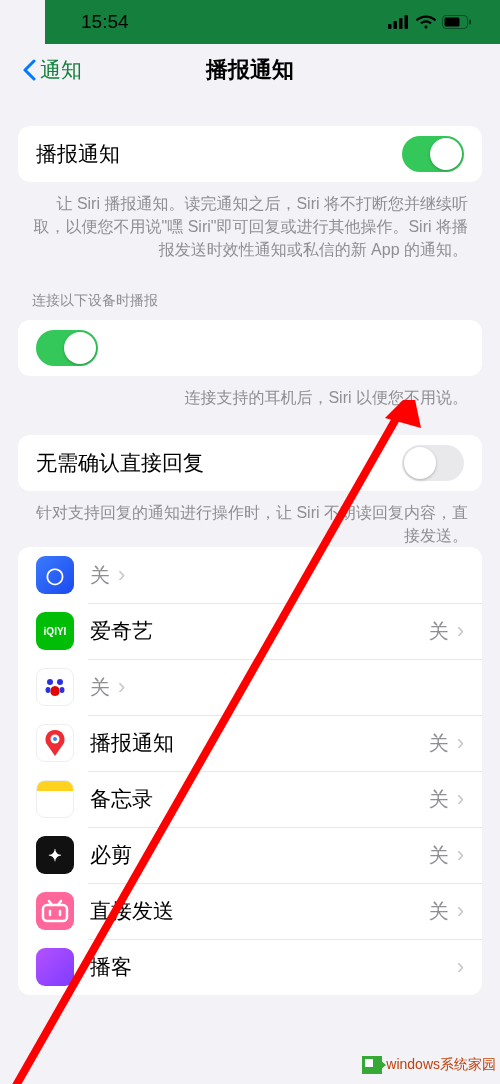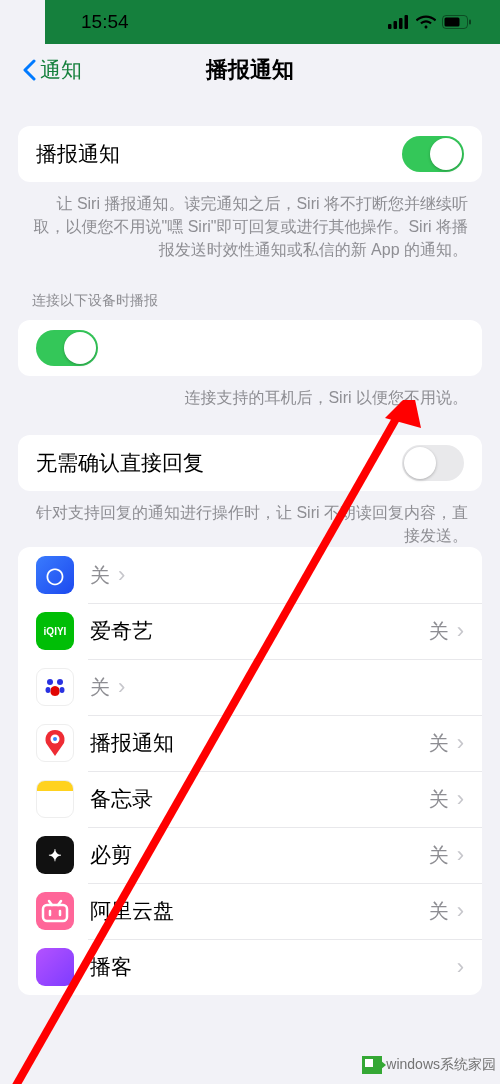--- a/index.html
+++ b/index.html
@@ -119,21 +119,21 @@
       z-index: 50;
     }
     .arrow-line {
       stroke: #ff0000; stroke-width: 8; fill: none;
     }
     .arrow-head { fill: #ff0000; }
     .watermark {
       position: absolute;
       right: 4px; bottom: 10px;
       display: flex; align-items: center; gap: 4px;
-      font-size: 14px; color: #737373;
+      font-size: 14px; color: #c2410c;
       z-index: 60;
     }
     .wm-logo {
       width: 20px; height: 18px;
       background: #35a835;
       position: relative;
     }
     .wm-logo::before {
       content:""; position:absolute; left:3px; top:3px;
       width:8px; height:8px; background:#fff;
@@ -272,21 +272,21 @@
       <div class="row with-icon">
         <div class="app-icon icon-bili" style="font-size:16px">
           <svg width="28" height="24" viewBox="0 0 28 24">
             <rect x="2" y="6" width="24" height="16" rx="4" fill="none" stroke="#fff" stroke-width="2.5"></rect>
             <line x1="8" y1="2" x2="11" y2="6" stroke="#fff" stroke-width="2.5" stroke-linecap="round"></line>
             <line x1="20" y1="2" x2="17" y2="6" stroke="#fff" stroke-width="2.5" stroke-linecap="round"></line>
             <line x1="9" y1="12" x2="9" y2="16" stroke="#fff" stroke-width="2.5" stroke-linecap="round"></line>
             <line x1="19" y1="12" x2="19" y2="16" stroke="#fff" stroke-width="2.5" stroke-linecap="round"></line>
           </svg>
         </div>
-        <span class="row-label">阿里云盘</span>
+        <span class="row-label">直接发送</span>
         <span class="value-text">关</span>
         <span class="chevron">›</span>
       </div>
       <div class="row with-icon">
         <div class="app-icon icon-podcast" style="font-size:16px"></div>
         <span class="row-label">播客</span>
         <span class="value-text"></span>
         <span class="chevron">›</span>
       </div>
     </div>

